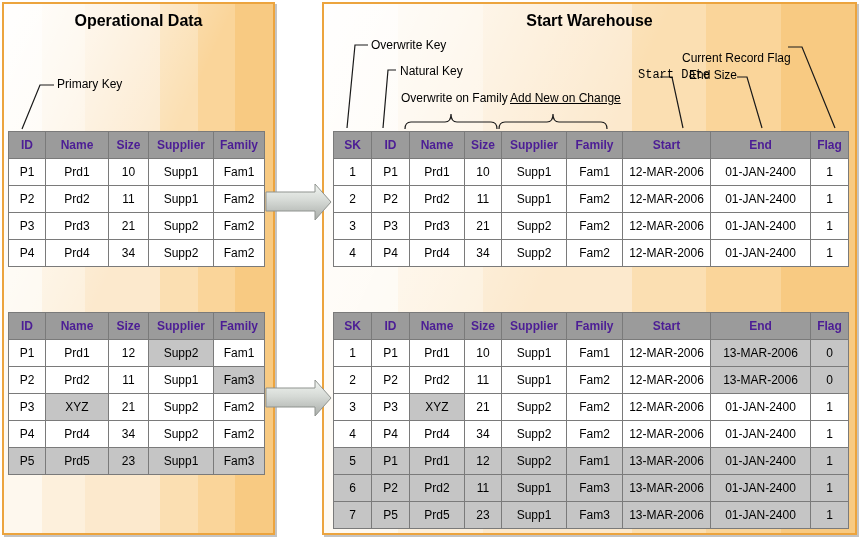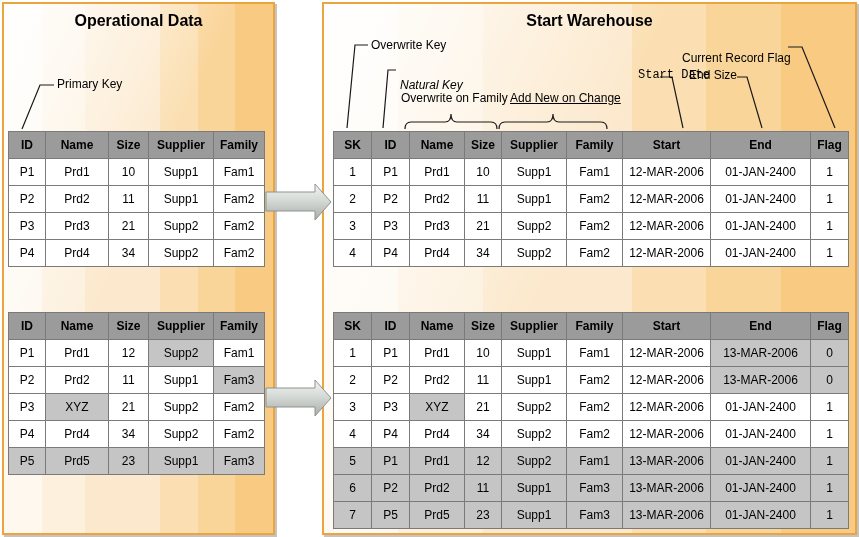--- a/index.html
+++ b/index.html
@@ -35,31 +35,31 @@
   svg.overlay{position:absolute;left:0;top:0;z-index:2;pointer-events:none;}
   table.dtab{
     position:absolute;border-collapse:collapse;table-layout:fixed;z-index:3;
     background:#fff;border:1px solid var(--table-grid);
   }
   table.dtab th, table.dtab td{
     border:1px solid var(--table-grid);
     text-align:center;vertical-align:middle;
     font-size:12px;height:26px;padding:0 1px;overflow:hidden;white-space:nowrap;
   }
-  table.dtab th{background:var(--table-header-bg);font-weight:bold;color:#000000;}
+  table.dtab th{background:var(--table-header-bg);font-weight:bold;color:#4c1d95;}
   table.dtab td{background:#FFFFFF;}
   table.dtab td.hl{background:var(--highlight-bg);}
   #lt1{left:8px;top:131px;width:256px;}
   #lt2{left:8px;top:312px;width:256px;}
   #rt1{left:333px;top:131px;width:515px;}
   #rt2{left:333px;top:312px;width:515px;}
   .ann{position:absolute;font-size:12px;white-space:nowrap;z-index:4;}
   #ann-pk{left:57px;top:77px;text-align:right;}
   #ann-sk{left:371px;top:38px;}
-  #ann-nk{left:400px;top:78px;font-style:italic;}
+  #ann-nk{left:400px;top:64px;}
   #ann-ow{left:401px;top:91px;}
   #ann-an{left:510px;top:91px;text-decoration:underline;}
   #ann-sd{left:638px;top:68px;font-family:Liberation Mono, monospace;}
   #ann-ed{left:689px;top:68px;}
   #ann-crf{left:682px;top:51px;}
 </style>
 </head>
 <body>
 
 <div class="canvas">

